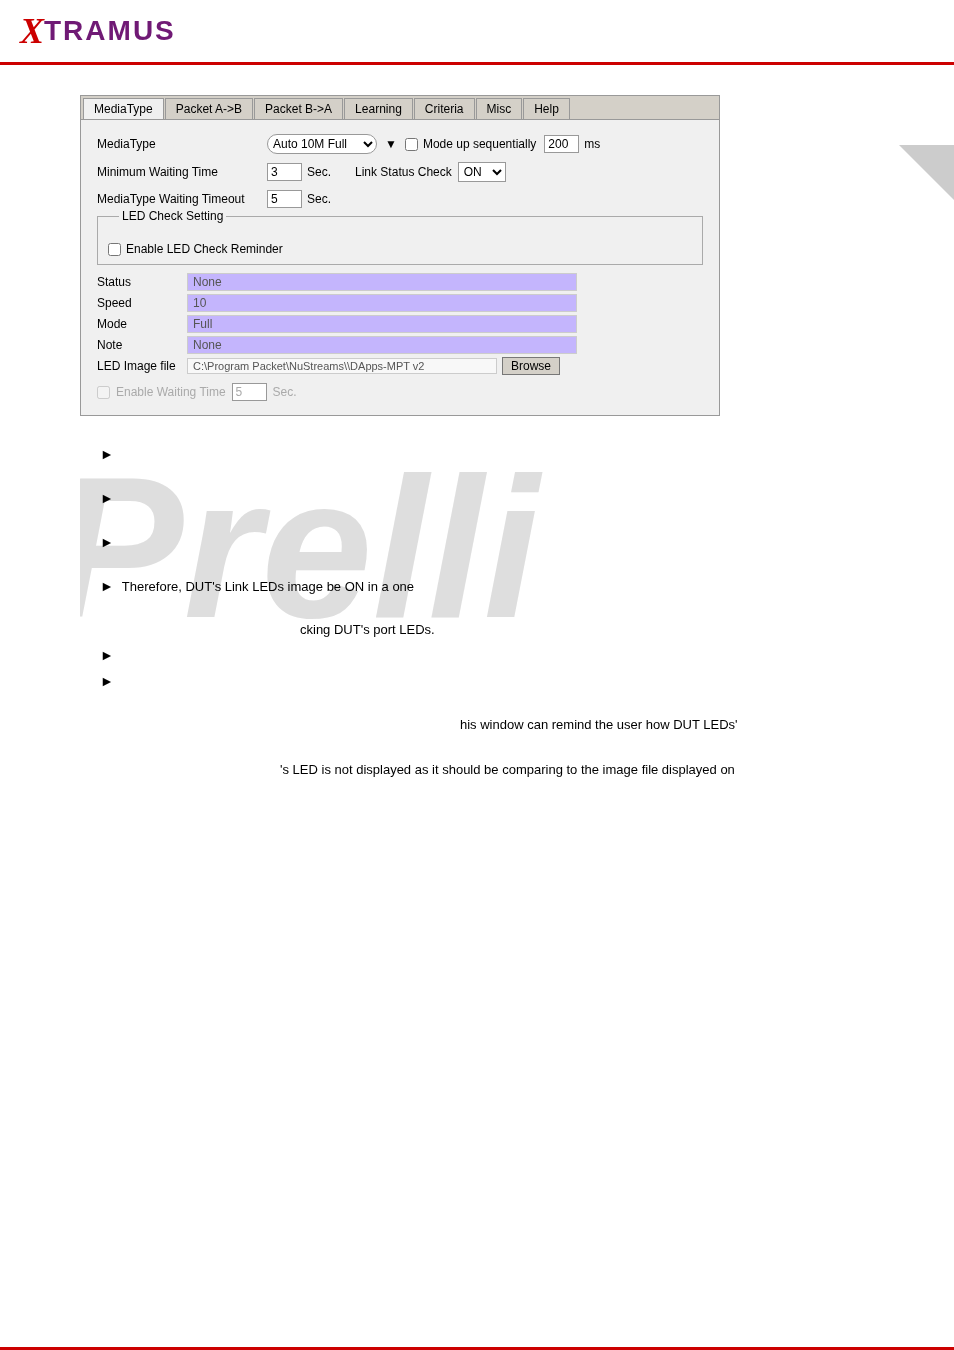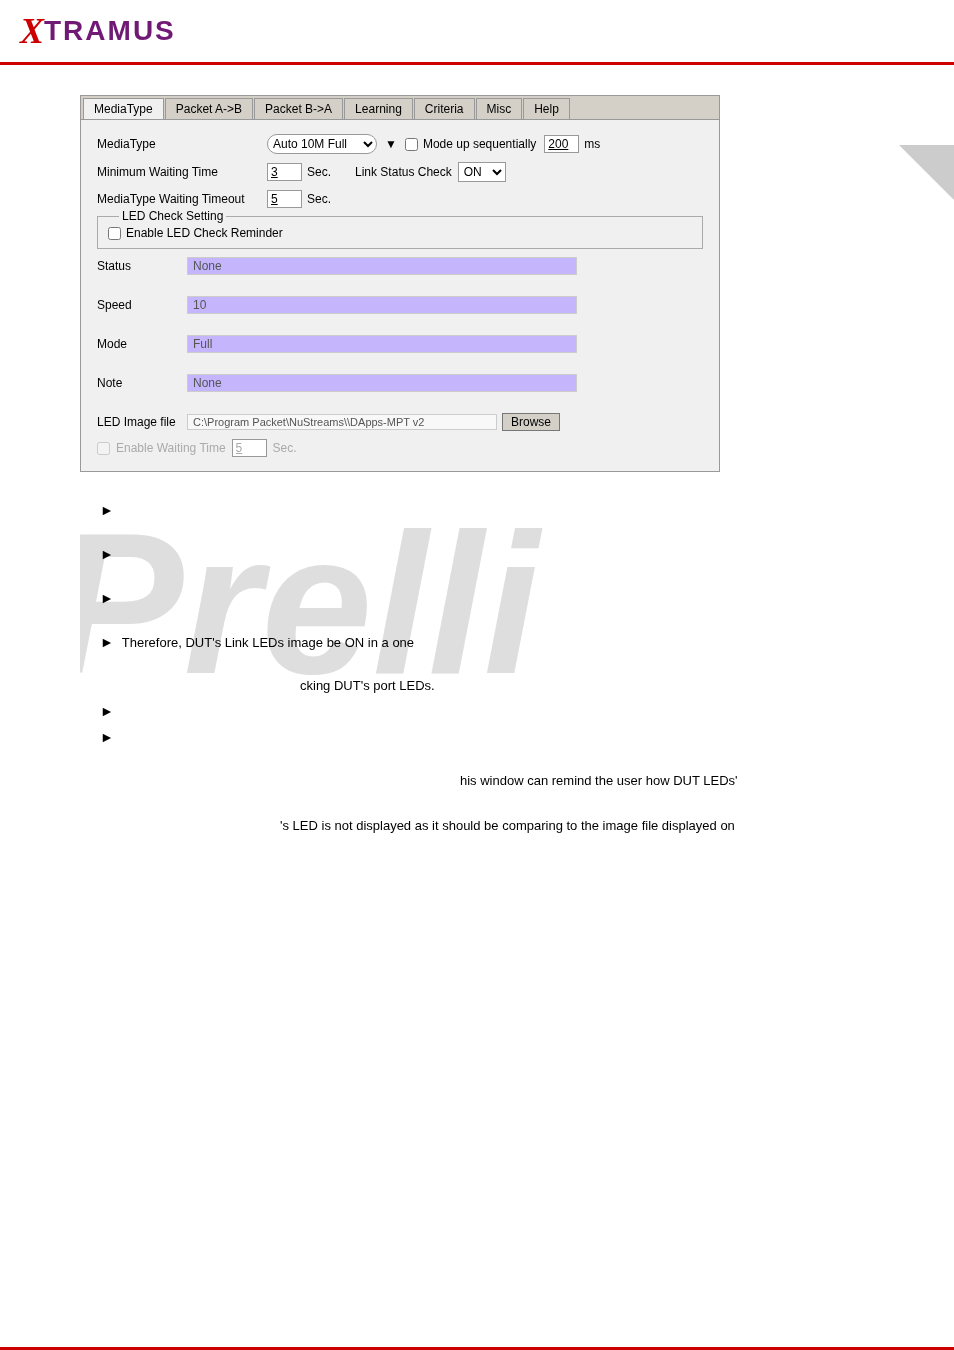--- a/index.html
+++ b/index.html
@@ -86,21 +86,20 @@
       width: 170px;
       font-size: 12px;
       flex-shrink: 0;
     }
 
     .input-field {
       border: 1px solid #999;
       background: #fff;
       padding: 1px 3px;
       font-size: 12px;
-      text-decoration: underline;
     }
 
     .input-small {
       width: 35px;
     }
     .input-medium {
       width: 110px;
       border-radius: 10px;
     }
 
@@ -114,20 +113,21 @@
     .unit-label {
       margin-left: 5px;
       font-size: 12px;
     }
 
     .checkbox-row {
       display: flex;
       align-items: center;
       gap: 5px;
       font-size: 12px;
+      margin-top: 16px;
     }
 
     
     .group-box {
       border: 1px solid #aaa;
       padding: 5px 10px 8px 10px;
       margin: 8px 0;
       position: relative;
     }
     .group-legend {
@@ -136,21 +136,21 @@
       left: 21px;
       background: #f0f0f0;
       padding: 0 3px;
       font-size: 12px;
     }
 
     
     .status-row {
       display: flex;
       align-items: center;
-      margin-bottom: 21px;
+      margin-bottom: 3px;
     }
     .status-label {
       width: 90px;
       font-size: 12px;
     }
     .status-value {
       border: 1px solid #ccc;
       background: #c4b5fd;
       padding: 1px 5px;
       font-size: 12px;

